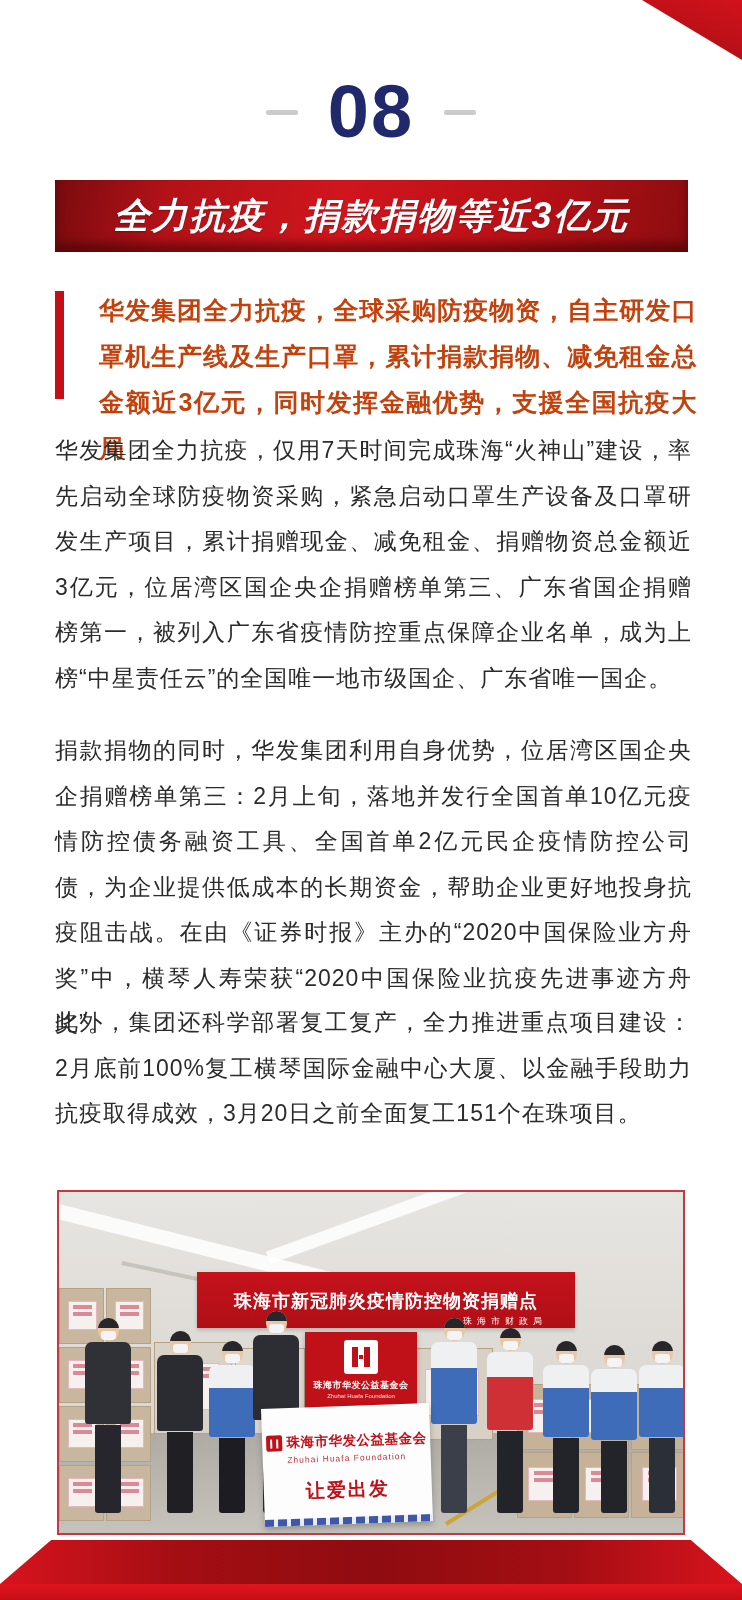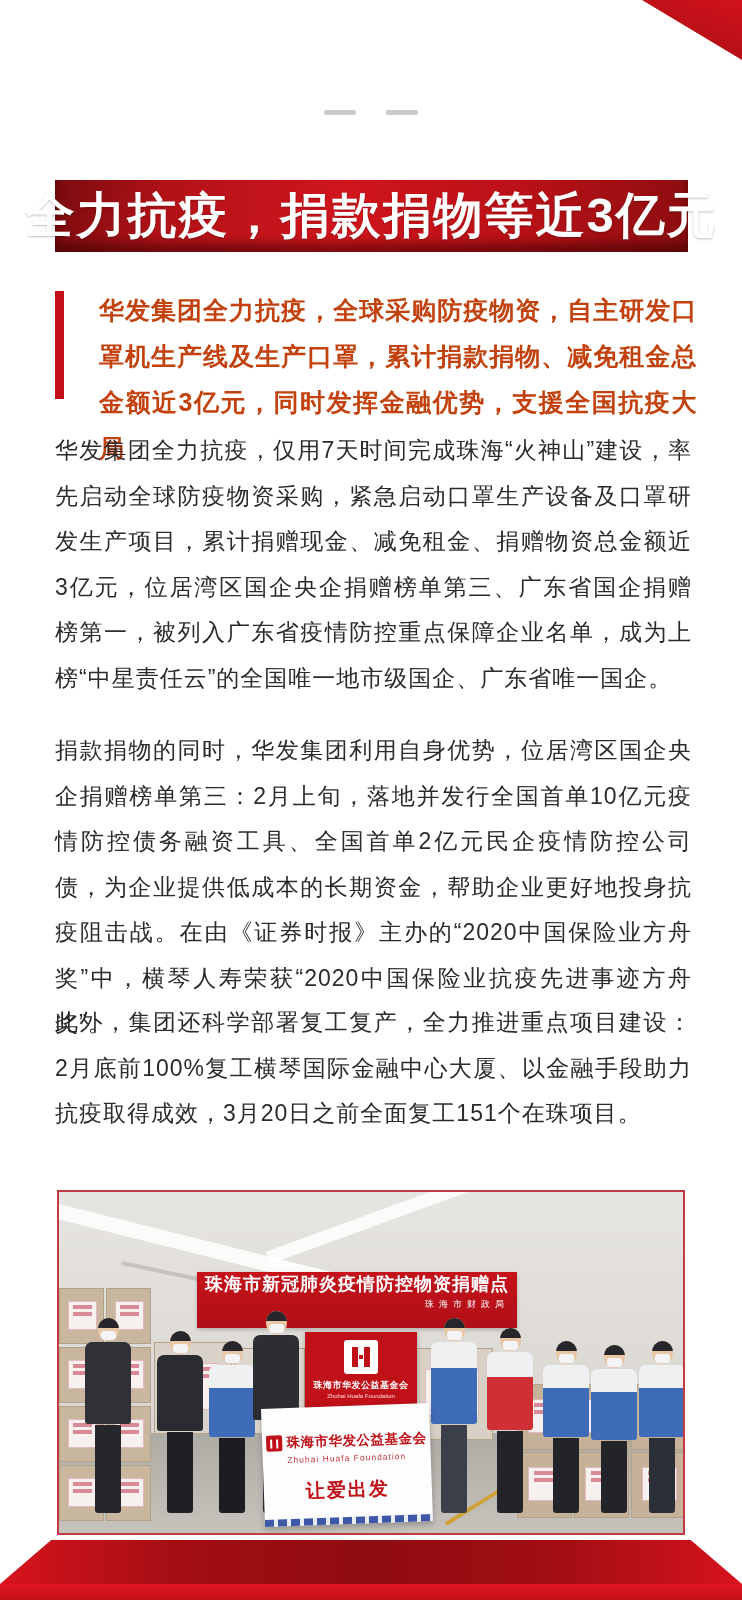--- a/index.html
+++ b/index.html
@@ -17,22 +17,22 @@
     display:flex;align-items:center;justify-content:center;gap:30px;}
   .num-dash{width:32px;height:5px;background:#cbcbcb;border-radius:2px;}
   #section-number{font-size:74px;font-weight:800;color:#20296b;
     letter-spacing:2px;line-height:1;}
 
   
   #title-banner{top:180px;left:55px;width:633px;height:72px;
     background:linear-gradient(100deg,#7a0b0e 0%,#b31218 18%,#d0151d 45%,#bb1117 72%,#8c0d10 100%);
     box-shadow:inset 0 -9px 10px rgba(50,0,0,.5);
     display:flex;align-items:center;justify-content:center;}
-  #title-banner span{color:#ffffff;font-weight:800;font-size:49px;
-    letter-spacing:2px;white-space:nowrap;text-shadow:0 1px 2px rgba(0,0,0,.25);}
+  #title-banner span{color:#ffffff;font-weight:800;font-size:36px;
+    letter-spacing:2px;white-space:nowrap;text-shadow:0 1px 2px rgba(0,0,0,.25);font-style:italic;}
 
   
   #highlight-block{top:287px;left:55px;width:633px;}
   #highlight-bar{position:absolute;left:0;top:4px;width:9px;height:108px;background:#c31018;}
   #highlight-text{margin-left:44px;width:598px;color:#c2410c;font-weight:800;
     font-size:25px;line-height:46px;text-align:justify;letter-spacing:.6px;}
 
   
   .body-para{left:55px;width:637px;color:#2b2b2b;font-size:23px;
     line-height:45.5px;text-align:justify;letter-spacing:1px;}
@@ -46,26 +46,26 @@
   #photo .wall{position:absolute;inset:0;background:linear-gradient(180deg,#e7e5e1,#d9d6d1 70%);}
   .beam{position:absolute;background:rgba(255,255,255,.85);}
   #beam-1{width:330px;height:15px;left:-30px;top:46px;transform:rotate(14deg);}
   #beam-2{width:300px;height:13px;left:200px;top:8px;transform:rotate(-20deg);}
   #beam-3{width:260px;height:4px;left:60px;top:96px;transform:rotate(12deg);background:#c6c3bd;}
   #photo .floor{position:absolute;left:0;right:0;bottom:0;height:100px;
     background:linear-gradient(180deg,#aeaba5,#c6c3bd);z-index:0;}
   #floor-line{position:absolute;width:170px;height:4px;background:#cfa23a;
     right:80px;bottom:52px;transform:rotate(-32deg);z-index:1;}
 
-  #photo-banner{position:absolute;left:138px;top:80px;width:320px;height:56px;
+  #photo-banner{position:absolute;left:138px;top:80px;width:378px;height:56px;
     background:linear-gradient(180deg,#c5121b,#b00f17);z-index:1;
-    display:flex;flex-direction:column;justify-content:flex-start;box-shadow:0 2px 4px rgba(0,0,0,.2);}
+    display:flex;flex-direction:column;justify-content:flex-end;box-shadow:0 2px 4px rgba(0,0,0,.2);}
   #photo-banner .t{color:#fff;font-weight:800;font-size:18px;text-align:center;
     letter-spacing:1px;white-space:nowrap;}
-  #photo-banner .s{color:#fff;font-size:9px;text-align:right;padding-right:8px;
+  #photo-banner .s{color:#fff;font-size:9px;text-align:right;padding-right:28px;
     letter-spacing:5px;margin-top:2px;}
 
   .crate{position:absolute;background:#c9b69e;border:1px solid #b3a188;box-sizing:border-box;}
   .crate .lbl{position:absolute;left:18%;top:22%;width:64%;height:50%;
     background:#f6f0ef;border:1px solid #e3b9bf;}
   .crate .lbl i{display:block;margin:3px auto 0;width:70%;height:4px;background:#d98a96;}
 
   #photo-sign{position:absolute;left:246px;top:140px;width:112px;height:160px;
     background:#c01018;z-index:2;display:flex;flex-direction:column;align-items:center;
     box-shadow:0 2px 5px rgba(0,0,0,.25);}
@@ -110,20 +110,21 @@
   #pedestal-band{top:1584px;left:0;width:742px;height:16px;
     background:linear-gradient(180deg,#e01520,#c50e17);}
 </style>
 </head>
 <body>
 
 <div class="abs" id="corner-triangle"></div>
 
 <div class="abs" id="section-number-row">
   <div class="num-dash"></div>
+  <div id="section-number">08</div>
   <div class="num-dash"></div>
 </div>
 
 <div class="abs" id="title-banner">
   <span>全力抗疫，捐款捐物等近3亿元</span>
 </div>
 
 <div class="abs" id="highlight-block">
   <div id="highlight-bar"></div>
   <div id="highlight-text">华发集团全力抗疫，全球采购防疫物资，自主研发口罩机生产线及生产口罩，累计捐款捐物、减免租金总金额近3亿元，同时发挥金融优势，支援全国抗疫大局</div>

